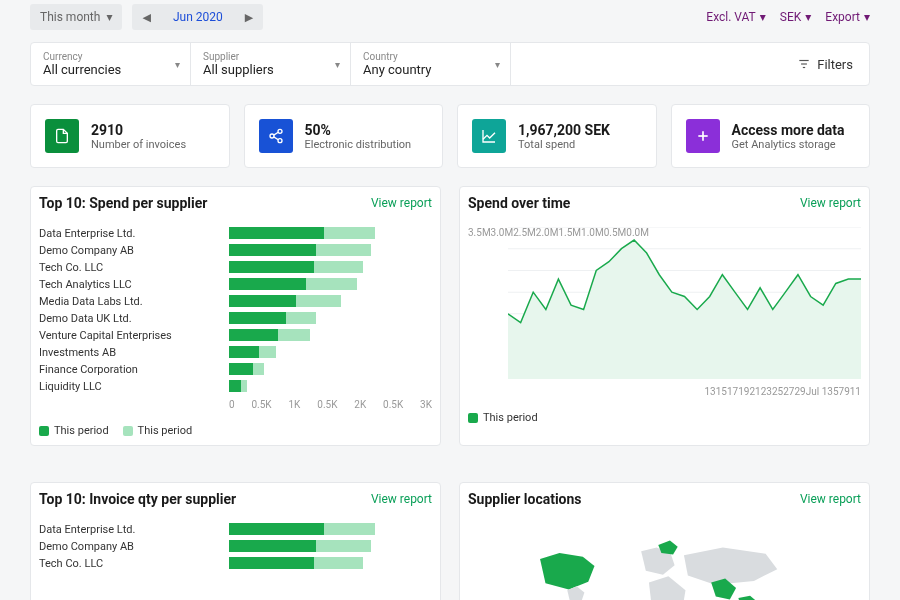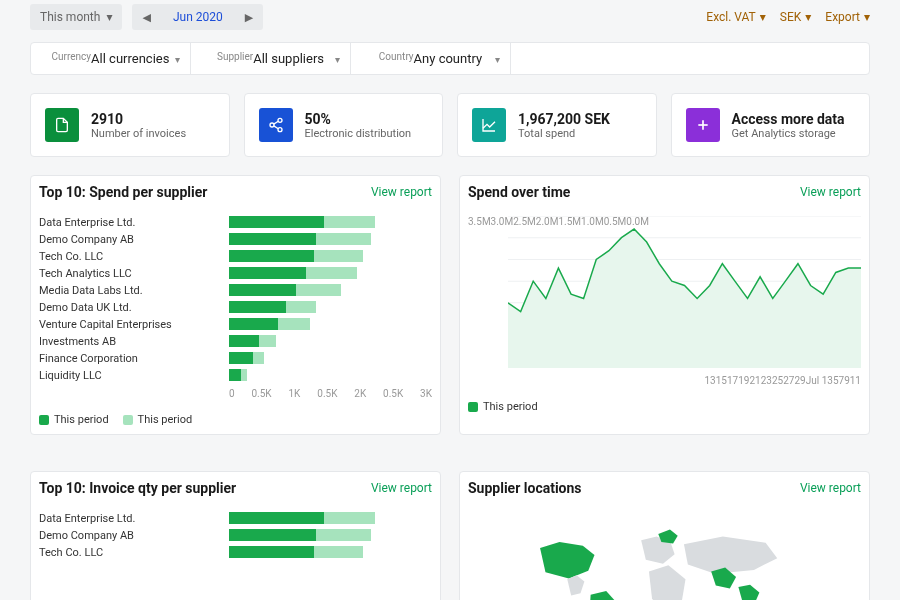--- a/index.html
+++ b/index.html
@@ -1,26 +1,26 @@
 <!DOCTYPE html>
 <html><head>
 <meta charset="utf-8">
 <style>
 *{margin:0;padding:0;box-sizing:border-box;font-family:-apple-system,BlinkMacSystemFont,"Segoe UI",Roboto,Arial,sans-serif}
 body{background:#f5f6f7;color:#1a1a1a;font-size:13px;padding:0 30px 30px}
 .topbar{display:flex;justify-content:space-between;align-items:center;padding:4px 0 12px}
 .topbar-left{display:flex;gap:10px;align-items:flex-start}
 .topbar-right{display:flex;gap:14px;align-items:center}
 .ghost-btn{background:#e8eaec;border:none;padding:6px 10px;border-radius:3px;font-size:12px;color:#666;display:flex;align-items:center;gap:6px;cursor:pointer}
-.ghost-label{font-size:12px;color:#a16207;display:flex;align-items:center;gap:4px;cursor:pointer}
+.ghost-label{font-size:12px;color:#701a75;display:flex;align-items:center;gap:4px;cursor:pointer}
 .nav-arrows{display:flex;gap:4px;align-items:center;background:#e8eaec;border-radius:3px;padding:2px}
 .nav-arrows .arr{background:transparent;border:none;padding:4px 8px;color:#666;cursor:pointer;font-size:11px}
 .nav-arrows .lbl{padding:4px 10px;color:#1d4ed8;font-size:12px}
 .filter-row{display:flex;gap:0;background:#fff;border:1px solid #e5e7ea;border-radius:4px;margin-bottom:18px;align-items:stretch}
-.filter-cell{flex:0 0 auto;min-width:160px;border-right:1px solid #e5e7ea;padding:8px 12px;cursor:pointer;display:flex;flex-direction:row;justify-content:center;position:relative}
+.filter-cell{flex:0 0 auto;min-width:160px;border-right:1px solid #e5e7ea;padding:8px 12px;cursor:pointer;display:flex;flex-direction:column;justify-content:center;position:relative}
 .filter-cell .small{font-size:10px;color:#888}
 .filter-cell .val{font-size:13px;color:#222}
 .filter-cell .chev{position:absolute;right:10px;top:50%;transform:translateY(-50%);color:#888;font-size:10px}
 .filter-spacer{flex:1}
 .filter-link{display:flex;align-items:center;gap:6px;padding:0 16px;font-size:13px;color:#333;cursor:pointer}
 .cards{display:grid;grid-template-columns:repeat(4,1fr);gap:14px;margin-bottom:18px}
 .card{background:#fff;border:1px solid #e5e7ea;border-radius:4px;padding:14px;display:flex;align-items:center;gap:12px}
 .card .icon{width:34px;height:34px;border-radius:3px;display:flex;align-items:center;justify-content:center;color:#fff;flex:0 0 34px}
 .ic-green{background:#0a8f3c}.ic-blue{background:#1852d6}.ic-teal{background:#0ea598}.ic-purple{background:#8b2fd9}
 .card .big{font-weight:700;font-size:14px}
@@ -89,20 +89,30 @@
     <span class="small">Supplier</span>
     <span class="val">All suppliers</span>
     <span class="chev">▾</span>
   </div>
   <div class="filter-cell">
     <span class="small">Country</span>
     <span class="val">Any country</span>
     <span class="chev">▾</span>
   </div>
   <div class="filter-spacer"></div>
+  <div class="filter-link">
+    <span>
+      <svg width="14" height="14" viewBox="0 0 24 24" fill="none" stroke="#555" stroke-width="2">
+          <line x1="4" y1="6" x2="20" y2="6"></line>
+          <line x1="7" y1="12" x2="17" y2="12"></line>
+          <line x1="10" y1="18" x2="14" y2="18"></line>
+        </svg>
+    </span>
+    <span>Filters</span>
+  </div>
 </div>
 
 <div class="cards">
   <div class="card">
     <div class="icon ic-green">
         <svg width="16" height="16" viewBox="0 0 24 24" fill="none" stroke="#fff" stroke-width="2">
           <path d="M14 2H6a2 2 0 0 0-2 2v16a2 2 0 0 0 2 2h12a2 2 0 0 0 2-2V8z"></path>
           <polyline points="14 2 14 8 20 8"></polyline>
         </svg>
       </div>

